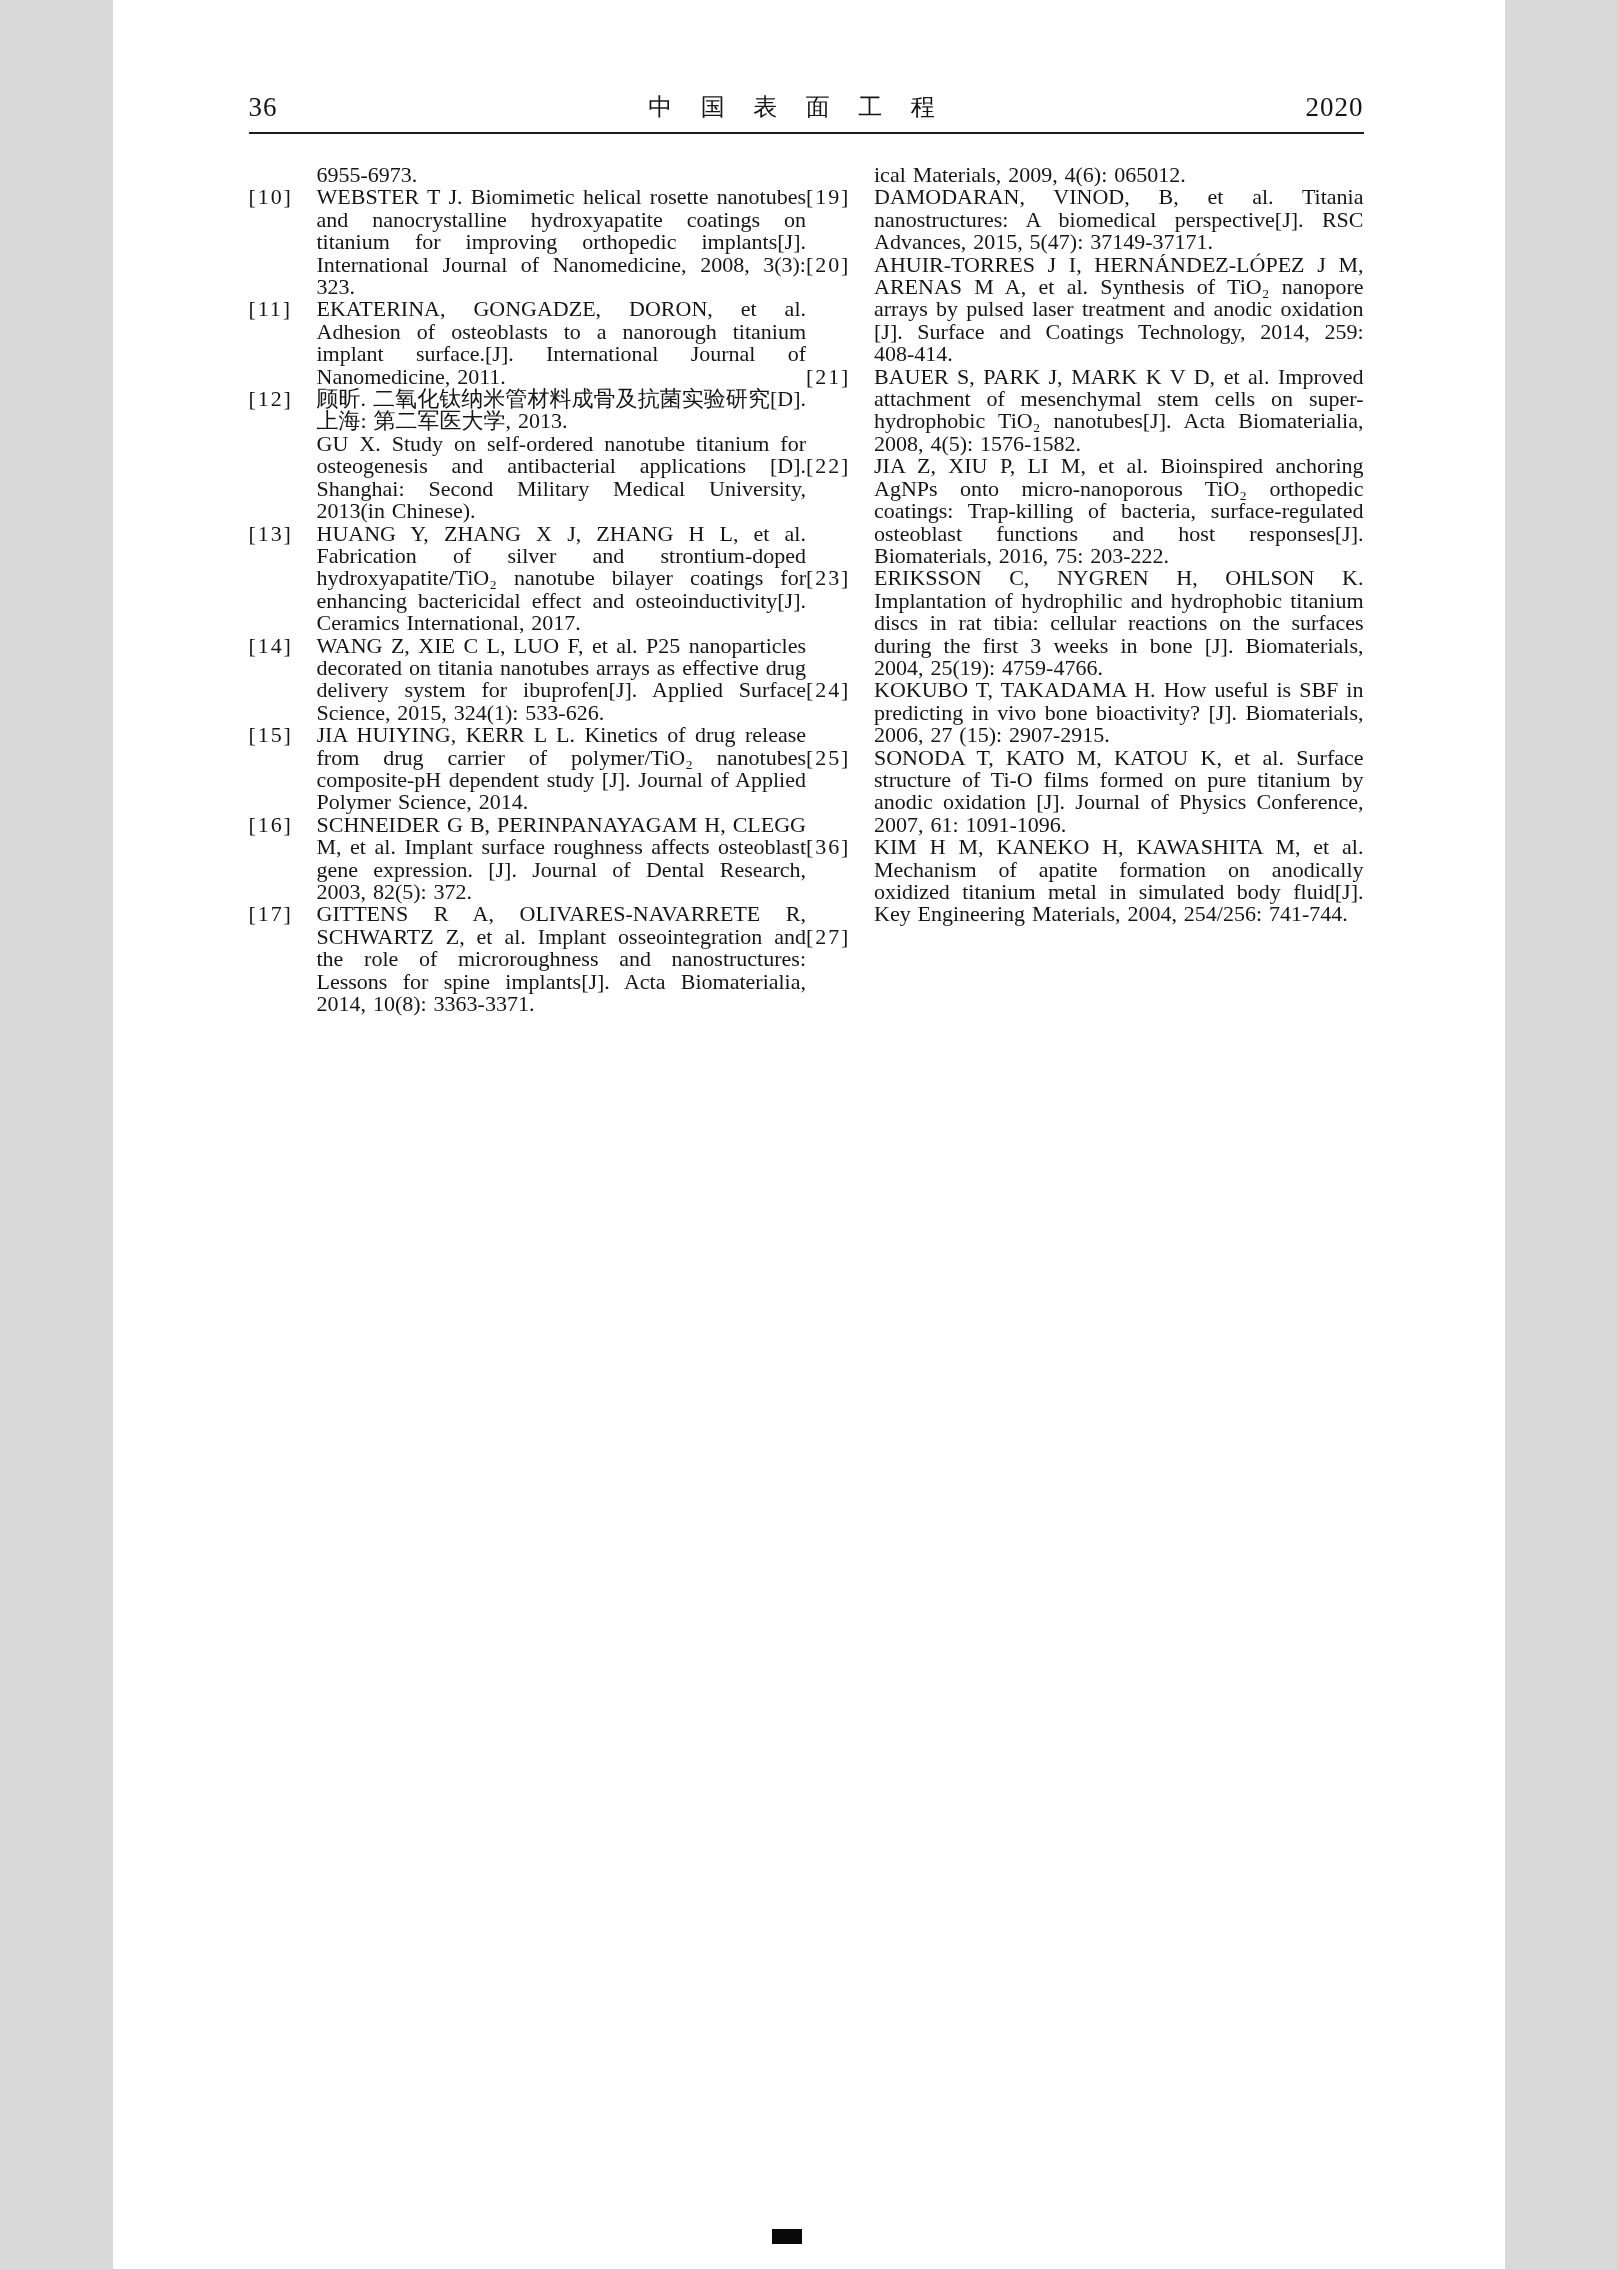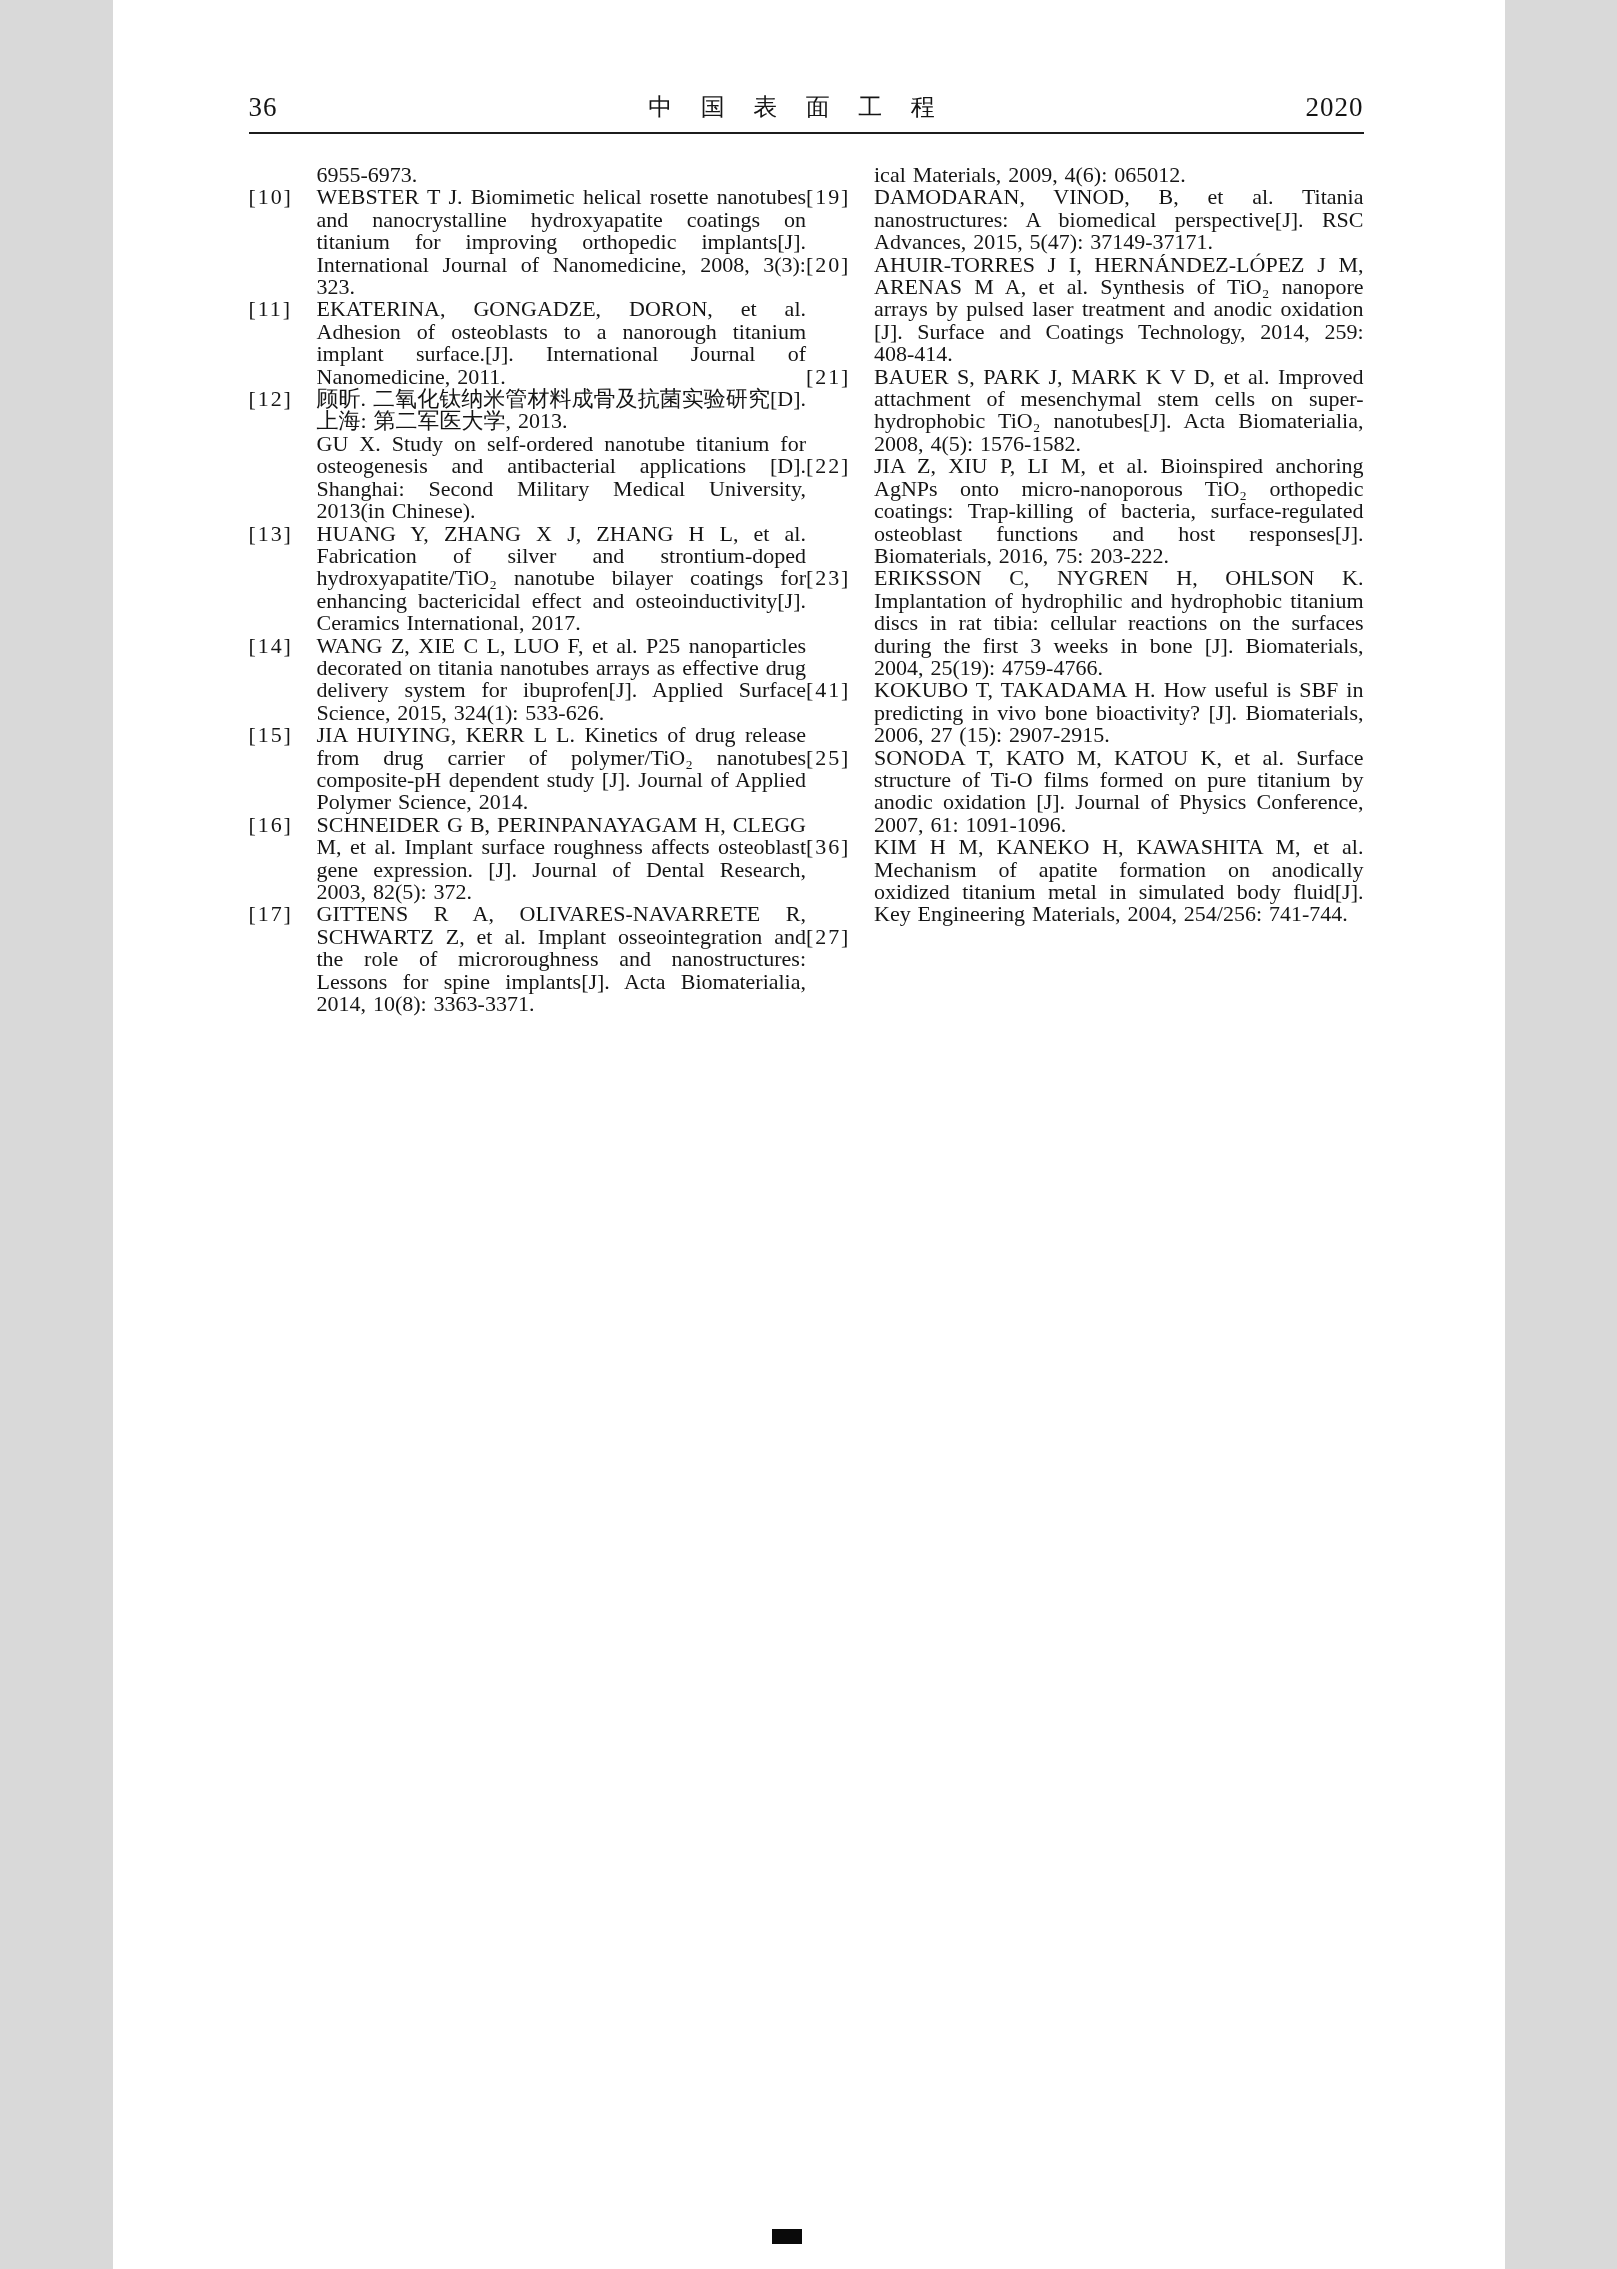--- a/index.html
+++ b/index.html
@@ -146,21 +146,21 @@
       </div>
       <div class="ref">
         <span class="ref-label">[22]</span>
         <span class="ref-text">JIA Z, XIU P, LI M, et al. Bioinspired anchoring AgNPs onto micro-nanoporous TiO₂ orthopedic coatings: Trap-killing of bacteria, surface-regulated osteoblast functions and host responses[J]. Biomaterials, 2016, 75: 203-222.</span>
       </div>
       <div class="ref">
         <span class="ref-label">[23]</span>
         <span class="ref-text">ERIKSSON C, NYGREN H, OHLSON K. Implantation of hydrophilic and hydrophobic titanium discs in rat tibia: cellular reactions on the surfaces during the first 3 weeks in bone [J]. Biomaterials, 2004, 25(19): 4759-4766.</span>
       </div>
       <div class="ref">
-        <span class="ref-label">[41]</span>
+        <span class="ref-label">[24]</span>
         <span class="ref-text">KOKUBO T, TAKADAMA H. How useful is SBF in predicting in vivo bone bioactivity? [J]. Biomaterials, 2006, 27 (15): 2907-2915.</span>
       </div>
       <div class="ref">
         <span class="ref-label">[25]</span>
         <span class="ref-text">SONODA T, KATO M, KATOU K, et al. Surface structure of Ti-O films formed on pure titanium by anodic oxidation [J]. Journal of Physics Conference, 2007, 61: 1091-1096.</span>
       </div>
       <div class="ref">
         <span class="ref-label">[36]</span>
         <span class="ref-text">KIM H M, KANEKO H, KAWASHITA M, et al. Mechanism of apatite formation on anodically oxidized titanium metal in simulated body fluid[J]. Key Engineering Materials, 2004, 254/256: 741-744.</span>
       </div>

